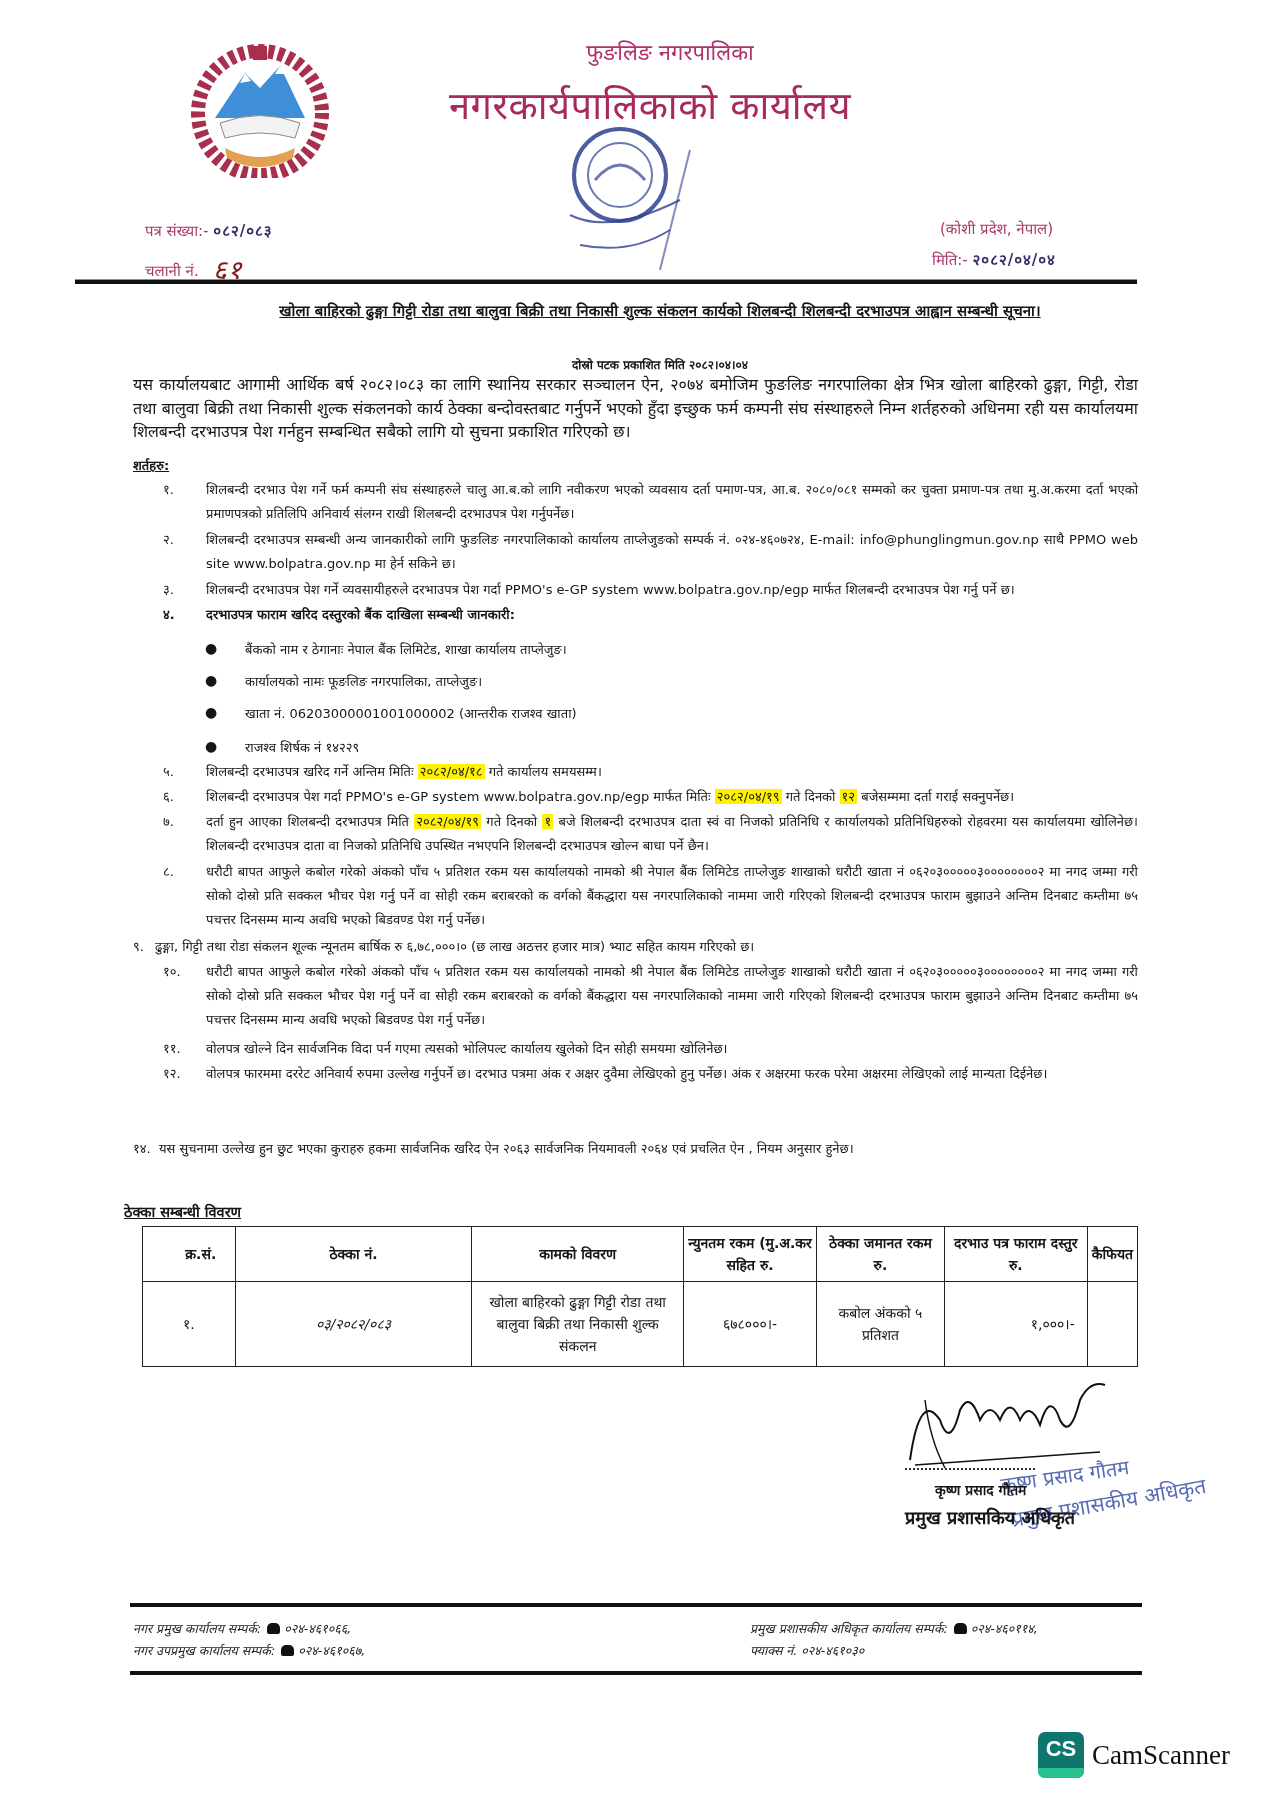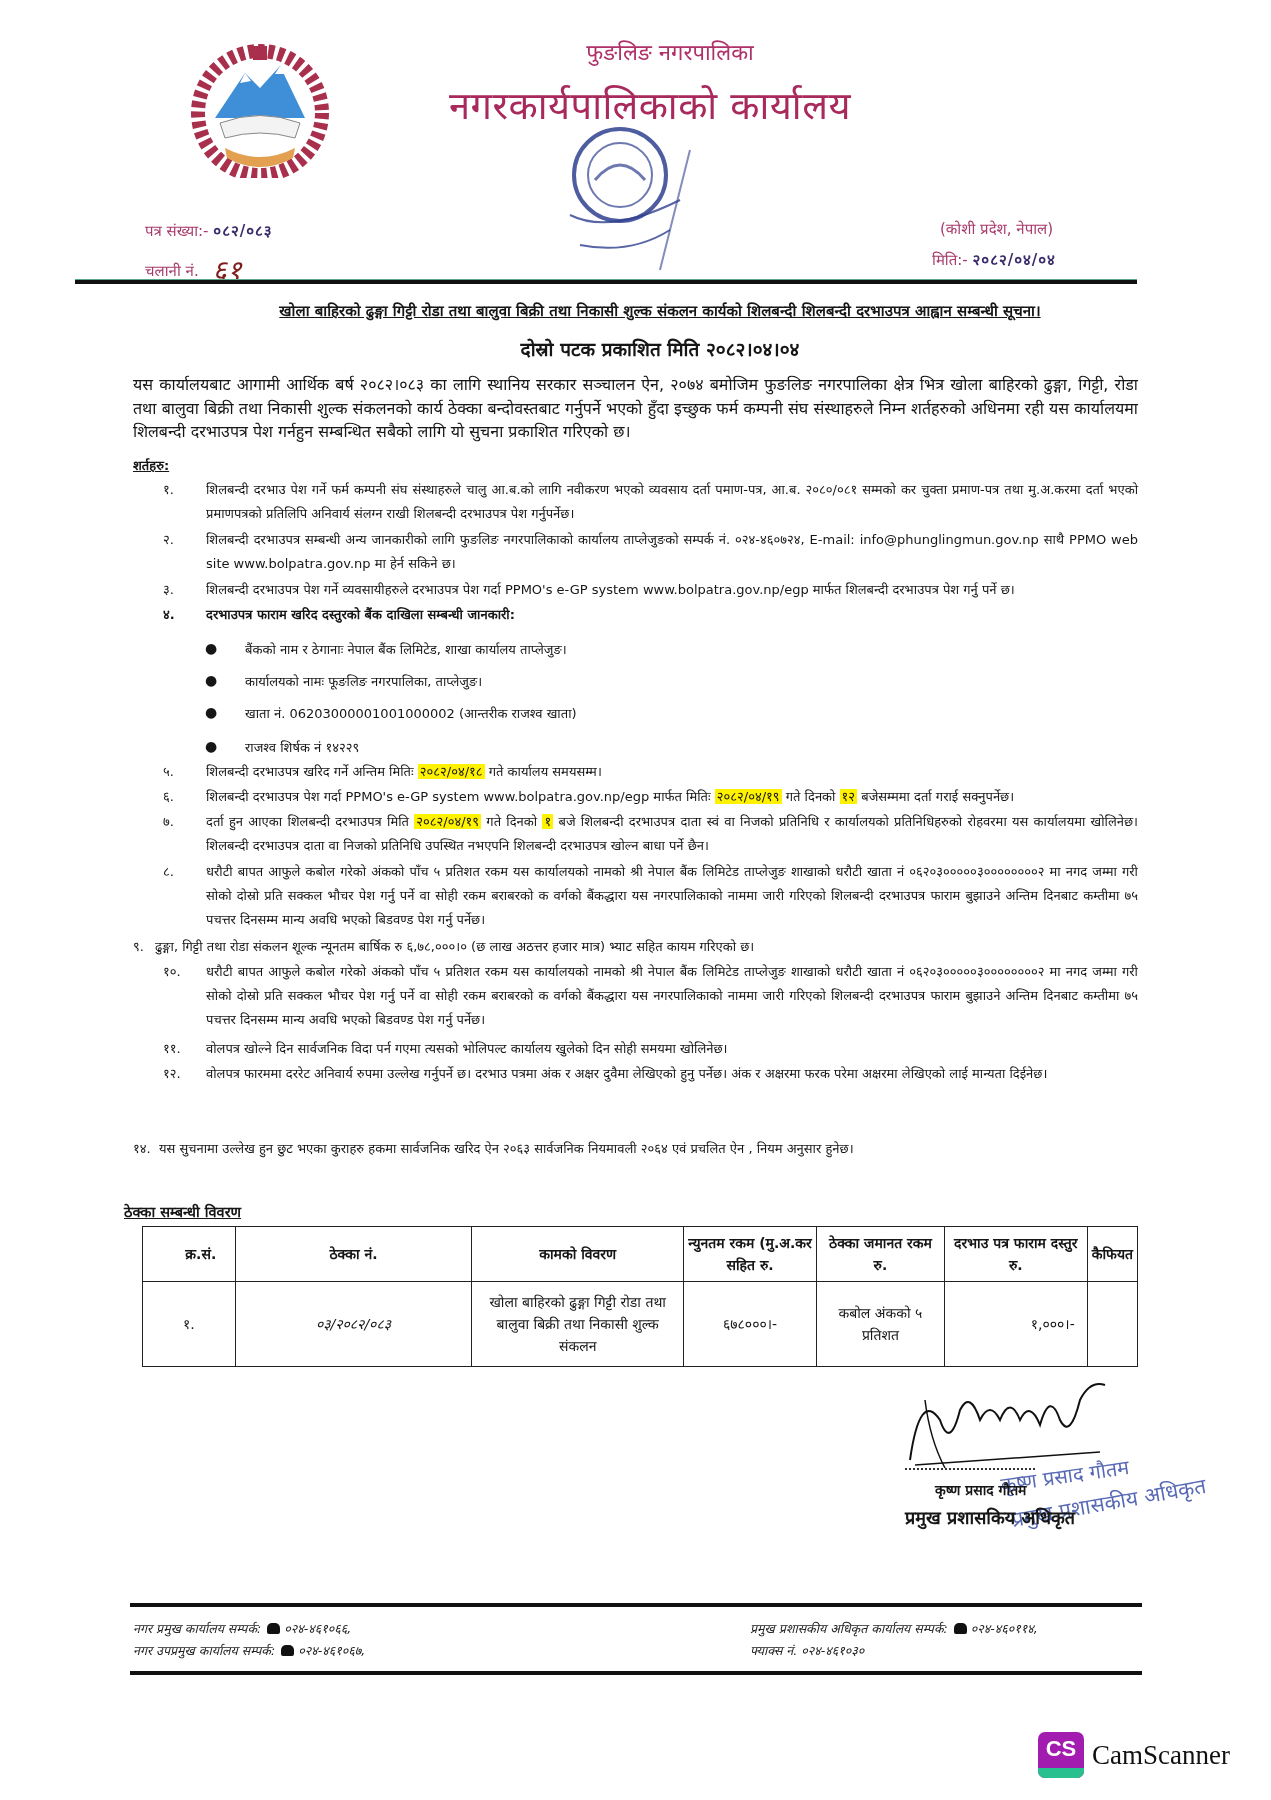--- a/index.html
+++ b/index.html
@@ -18,21 +18,21 @@
   .ref-no .v { color:#3a2a6a; font-weight:bold; letter-spacing:1px; }
   .chalani { position:absolute; left:145px; top:250px; font-size:15px; color:#a83a6c; }
   .chalani .hw { font-family:"DejaVu Serif", serif; font-size:28px; color:#7f1d1d; font-style:italic; margin-left:9px; vertical-align:-4px; }
   .province { position:absolute; left:940px; top:218px; font-size:15px; color:#a83a6c; }
   .date { position:absolute; left:932px; top:249px; font-size:15px; color:#a83a6c; }
   .date .v { color:#3a2a6a; font-weight:bold; letter-spacing:1px; }
   .rule-top { position:absolute; left:75px; top:279px; width:1062px; height:4px; background:#111; border-top:1px solid #5aa88a; }
 
   
   .notice-title { position:absolute; left:180px; top:298px; width:960px; text-align:center; font-size:15px; font-weight:bold; text-decoration:underline; line-height:26px; }
-  .notice-sub { position:absolute; left:180px; top:336px; width:960px; text-align:center; font-size:19px; font-weight:bold; }
+  .notice-sub { position:absolute; left:180px; top:356px; width:960px; text-align:center; font-size:12px; font-weight:bold; }
   .intro { position:absolute; left:133px; top:373px; width:1005px; font-size:16px; line-height:23.5px; text-align:justify; }
   .terms-heading { position:absolute; left:133px; top:456px; font-size:13px; font-weight:bold; text-decoration:underline; }
   .term { position:absolute; left:133px; width:1005px; font-size:13px; line-height:24px; }
   .term .num { position:absolute; left:30px; top:0; }
   .term .num.tight { left:0; }
   .term .txt { margin-left:73px; display:block; text-align:justify; }
   .term.bold { font-weight:bold; }
   .bullet { position:absolute; left:205px; font-size:13px; }
   .bullet .dot { position:absolute; left:0; top:0; font-size:14px; }
   .bullet .txt { margin-left:40px; }
@@ -52,21 +52,21 @@
   .sig-stamp2 { position:absolute; left:1010px; top:1488px; font-size:21px; color:#3a4fa8; transform:rotate(-10deg); opacity:0.85; }
   .signer-name { position:absolute; left:935px; top:1480px; font-size:14px; font-weight:bold; }
   .signer-title { position:absolute; left:905px; top:1505px; font-size:18px; font-weight:bold; }
 
   
   .rule-foot { position:absolute; left:130px; width:1012px; height:4px; background:#111; }
   .foot { position:absolute; font-size:12.5px; font-style:italic; color:#222; }
   .phone-icon { display:inline-block; width:13px; height:11px; background:#111; border-radius:5px 5px 2px 2px; vertical-align:-1px; margin:0 4px 0 6px; }
 
   
-  .cs-badge { position:absolute; left:1038px; top:1732px; width:46px; height:46px; border-radius:7px; background:#a21caf; overflow:hidden; }
+  .cs-badge { position:absolute; left:1038px; top:1732px; width:46px; height:46px; border-radius:7px; background:#0f766e; overflow:hidden; }
   .cs-badge .band { position:absolute; left:0; bottom:0; width:46px; height:10px; background:#28c08f; }
   .cs-badge .cs { position:absolute; left:0; top:4px; width:46px; text-align:center; color:#fff; font-weight:bold; font-size:22px; font-family:"Liberation Sans", sans-serif; }
   .cs-text { position:absolute; left:1092px; top:1740px; font-family:"Liberation Serif", serif; font-size:27px; color:#111; }
 </style>
 </head>
 <body>
 
 <div class="page">
 
   <svg class="emblem" viewBox="0 0 150 140">

